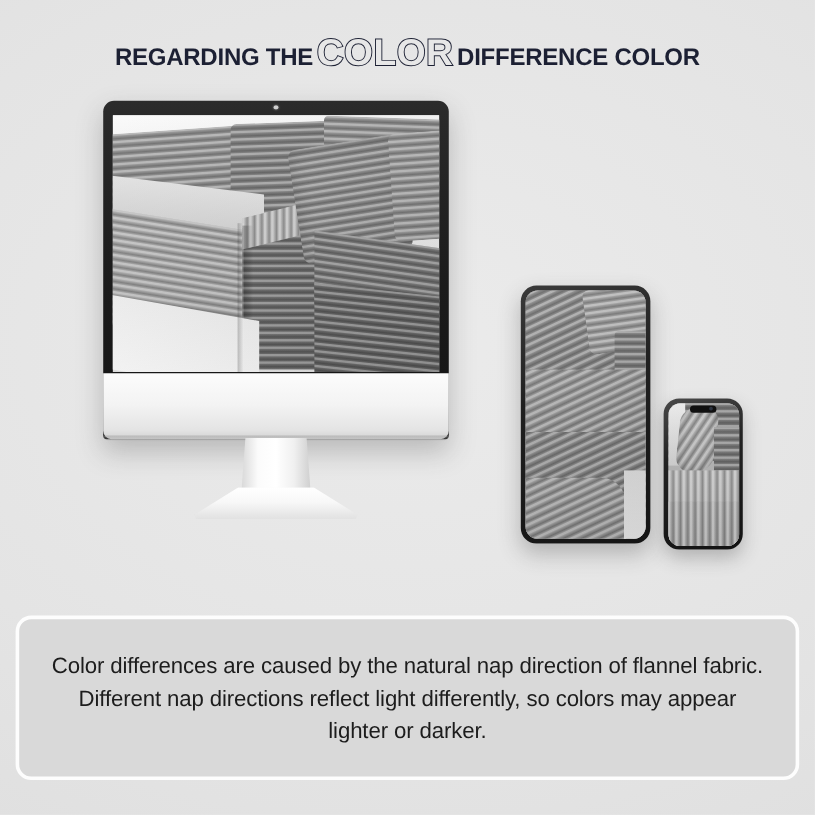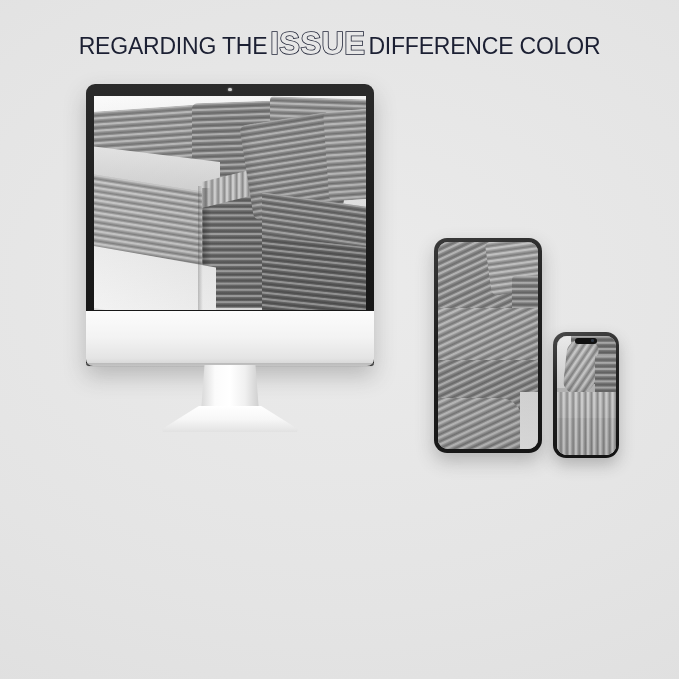--- a/index.html
+++ b/index.html
@@ -27,22 +27,22 @@
   #title-bar {
     position: absolute;
     top: 26px;
     left: 0;
     width: 679px;
     text-align: center;
     white-space: nowrap;
   }
   .title-seg {
     font-family: "Liberation Sans", sans-serif;
-    font-size: 23px;
-    font-weight: 400;
+    font-size: 20px;
+    font-weight: 700;
     letter-spacing: -0.2px;
     color: #1c2033;
     vertical-align: baseline;
   }
   .title-outline {
     font-family: "Liberation Sans", sans-serif;
     font-size: 31px;
     font-weight: 700;
     letter-spacing: 0.4px;
     color: #e7e7e7;
@@ -279,21 +279,21 @@
     letter-spacing: -0.1px;
     padding: 0 26px;
   }
 </style>
 </head>
 <body>
 
 <div id="page">
 
   <div id="title-bar">
-    <span class="title-seg">REGARDING THE</span><span class="title-outline">ISSUE</span><span class="title-seg">DIFFERENCE COLOR</span>
+    <span class="title-seg">REGARDING THE</span><span class="title-outline">COLOR</span><span class="title-seg">DIFFERENCE COLOR</span>
   </div>
 
   <div id="devices">
 
     <div id="monitor">
       <div id="monitor-body">
         <div id="webcam-dot"></div>
         <div id="monitor-screen">
           <div class="sofa-art">
 
@@ -378,14 +378,17 @@
           <div style="left:0;top:0;width:59px;height:119px;background:linear-gradient(165deg,rgba(255,255,255,0.10),rgba(0,0,0,0.10));"></div>
         </div>
       </div>
       <div id="phone-notch">
         <div id="phone-notch-cam"></div>
       </div>
     </div>
 
   </div>
 
+  <div id="caption-box">
+    <div id="caption-text">Color differences are caused by the natural nap direction of flannel fabric. Different nap directions reflect light differently, so colors may appear lighter or darker.</div>
+  </div>
 
 </div>
 
 </body></html>

